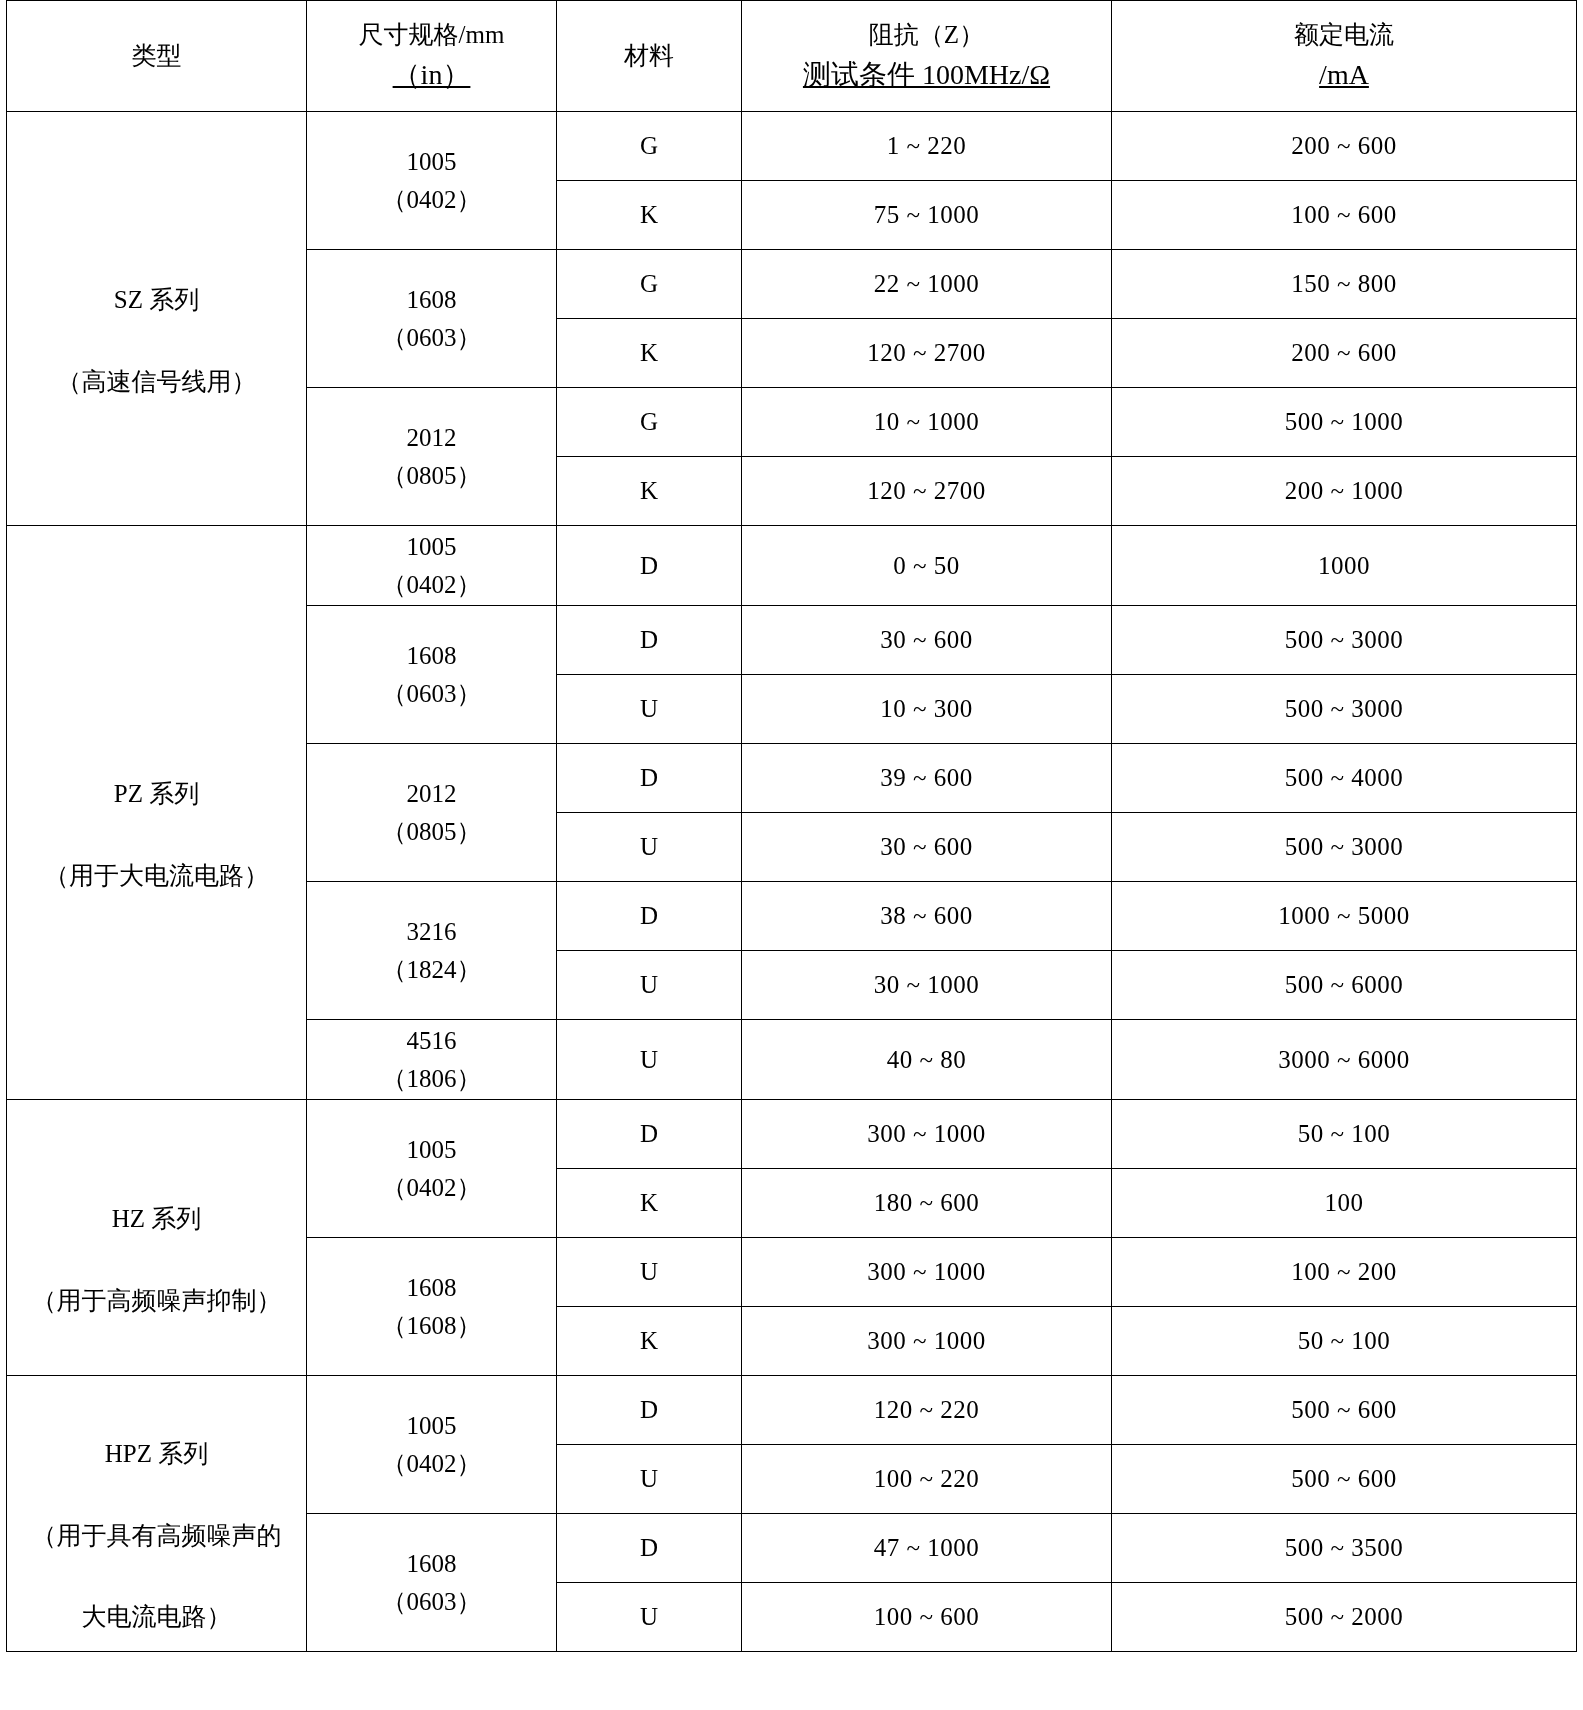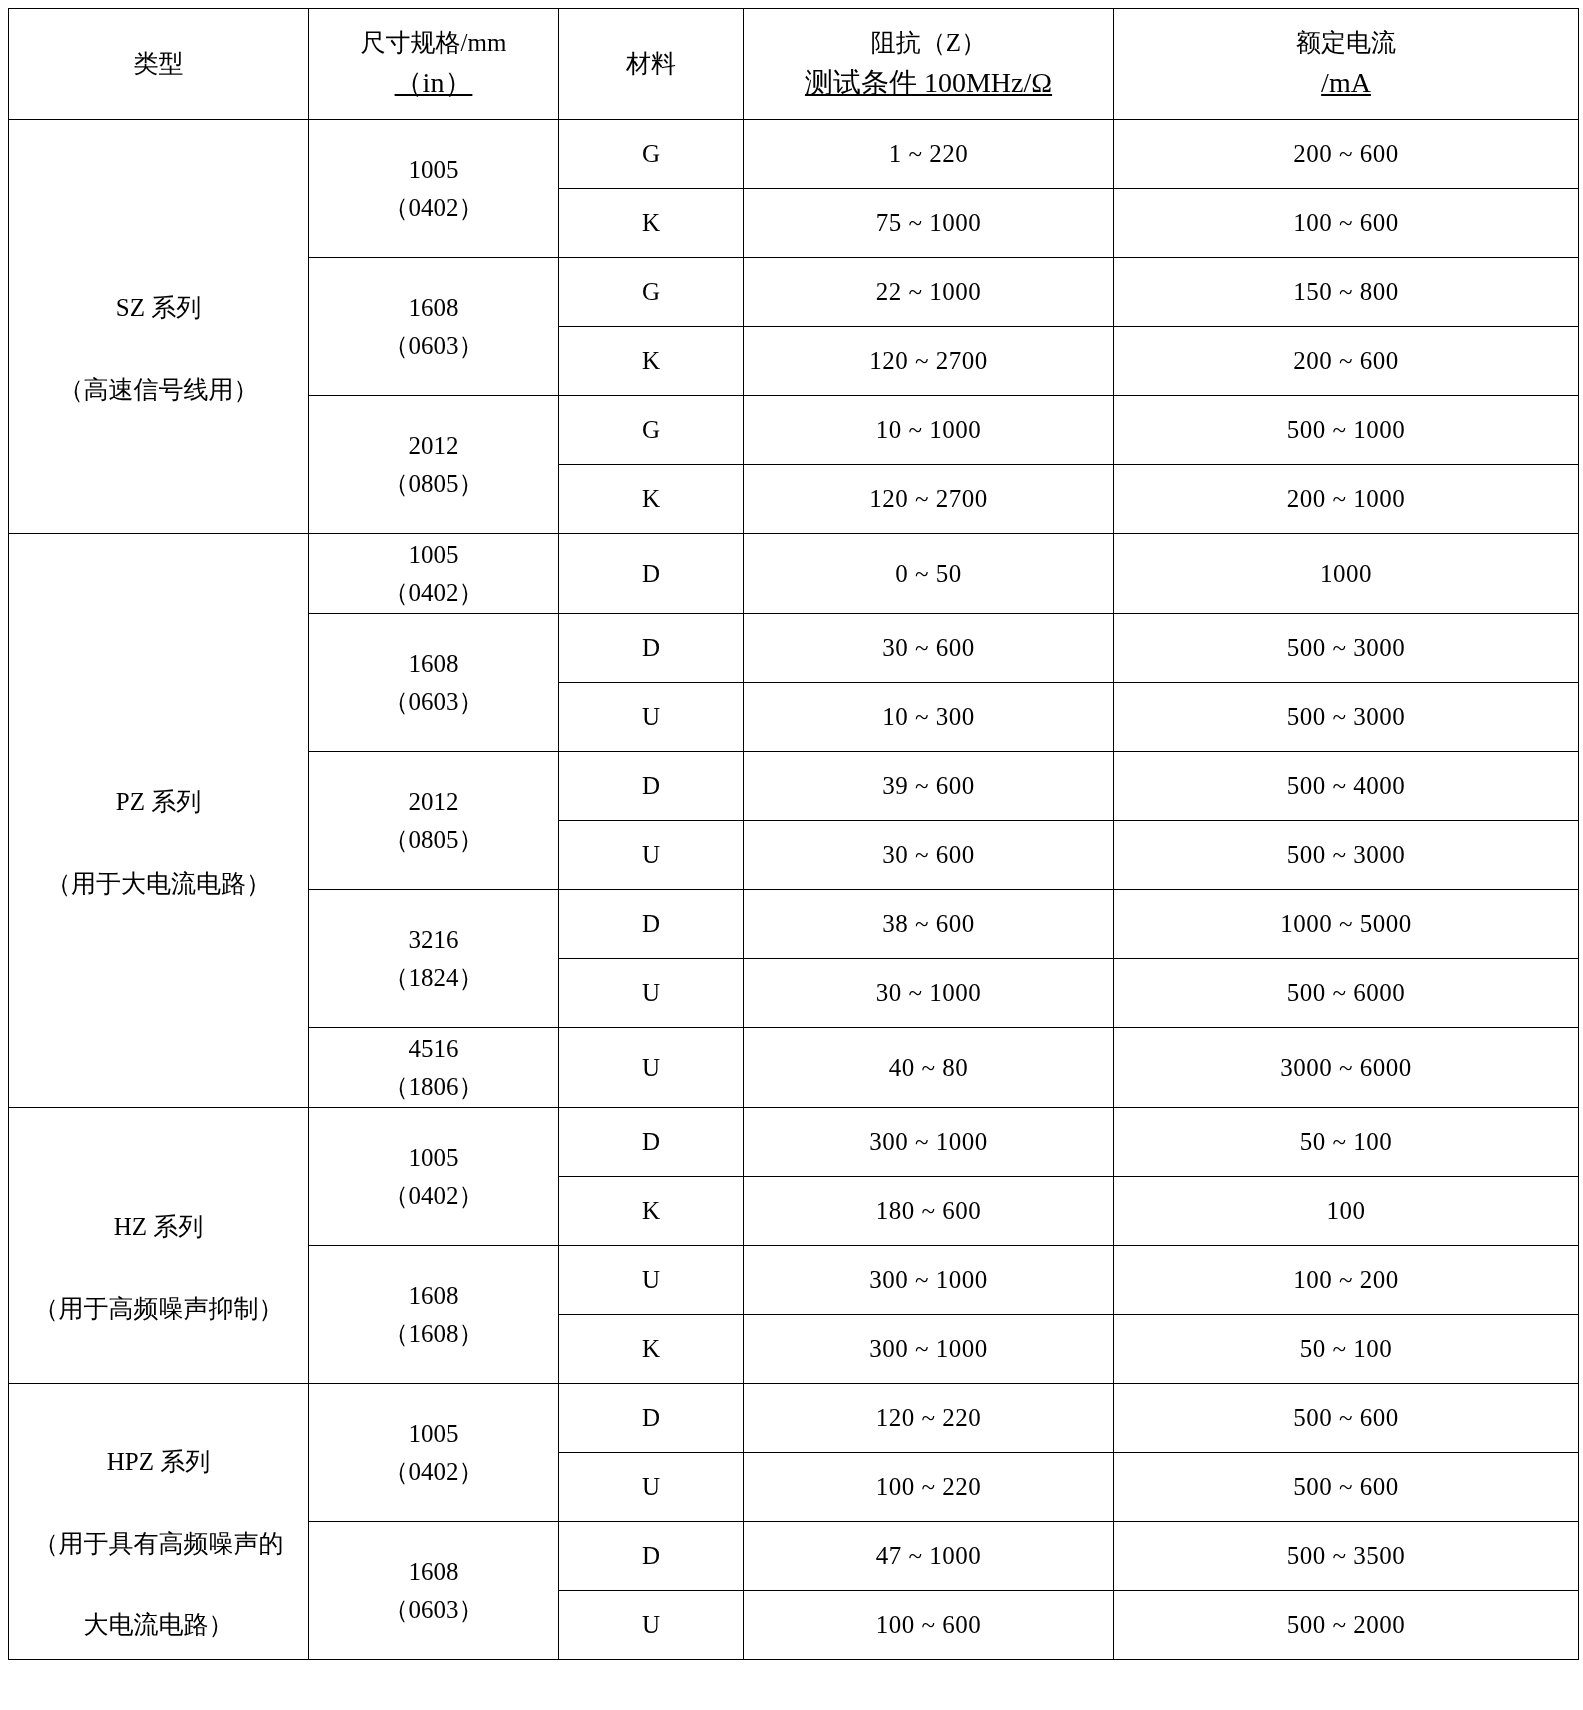--- a/index.html
+++ b/index.html
@@ -10,21 +10,21 @@
   body {
     width: 1583px;
     font-family: "Liberation Serif", "DejaVu Serif", serif;
     color: #000000;
   }
   .sheet {
     width: 1583px;
     height: 1710px;
     position: relative;
     box-sizing: border-box;
-    padding: 8px;
+    padding: 0;
   }
   table.spec {
     border-collapse: collapse;
     width: 1570px;
     margin: 0 auto;
     table-layout: fixed;
   }
   table.spec td, table.spec th {
     border: 1.5px solid #000000;
     text-align: center;

